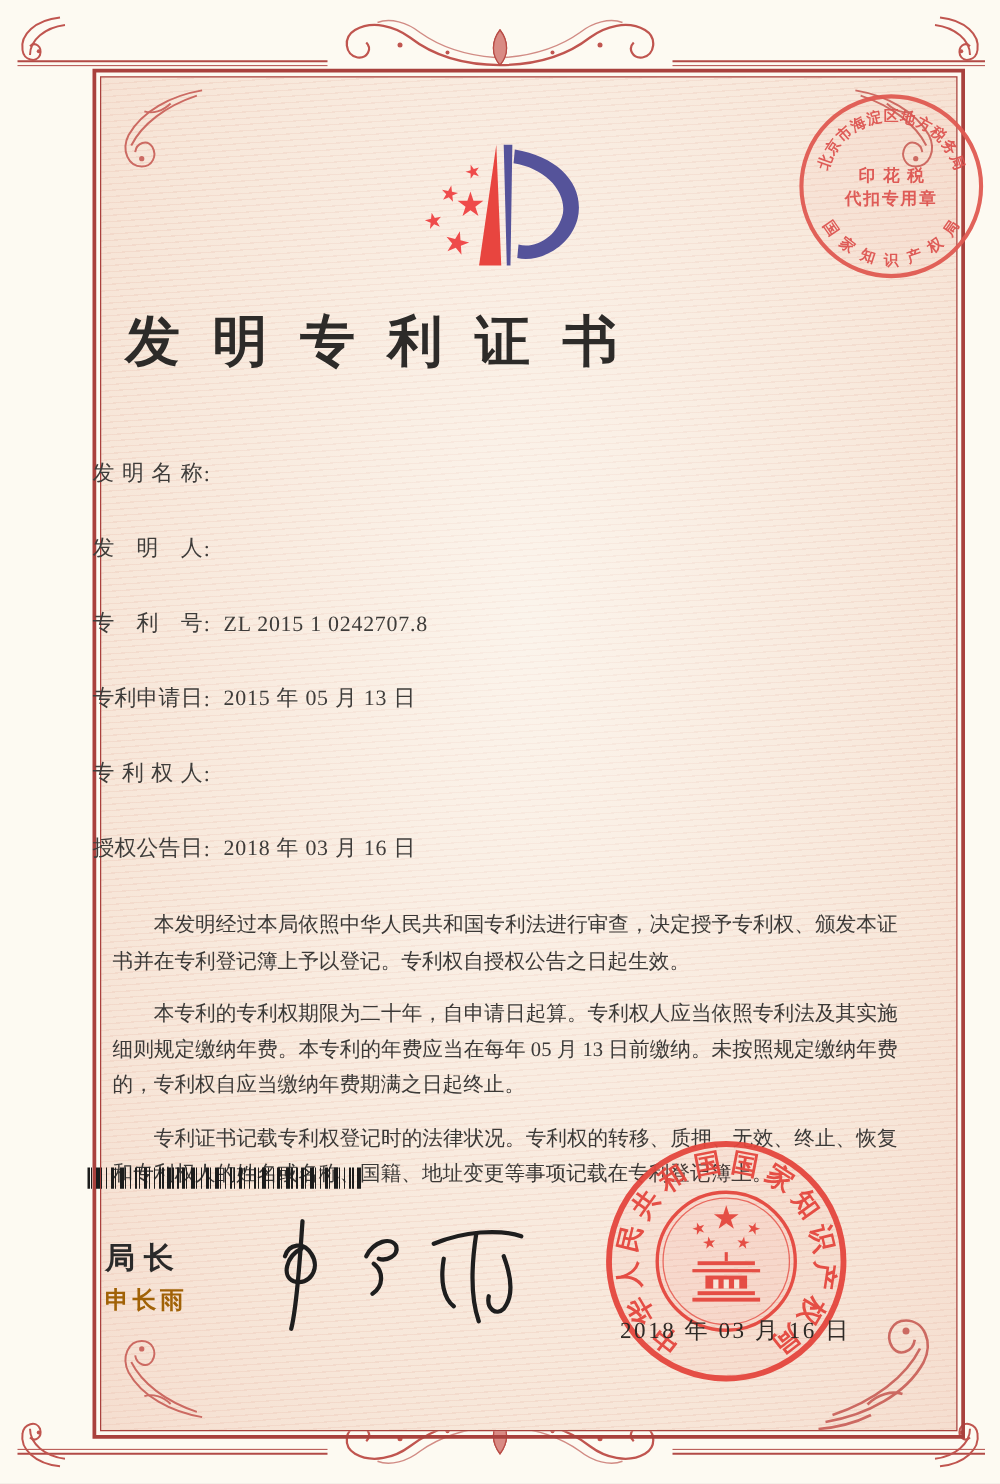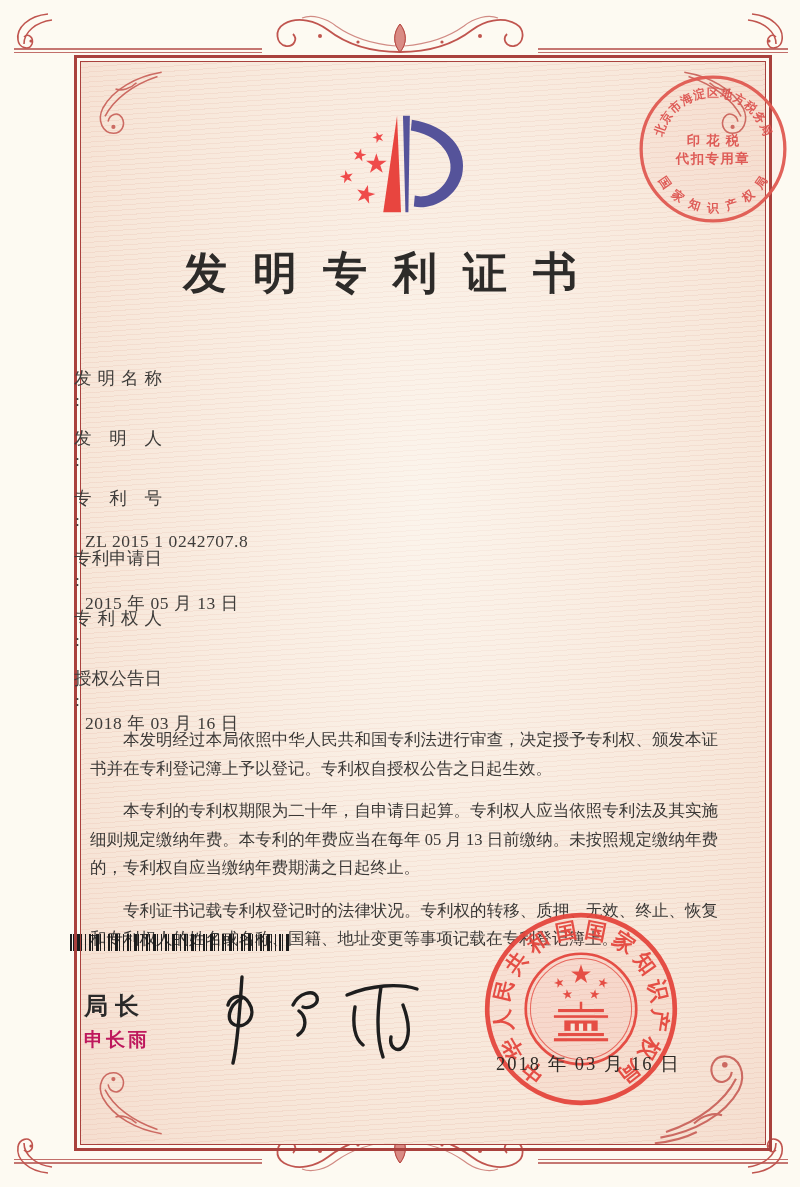--- a/index.html
+++ b/index.html
@@ -22,26 +22,26 @@
       radial-gradient(ellipse at 50% 40%, rgba(255,253,248,0.55) 0%, rgba(248,222,206,0.2) 70%, rgba(242,205,188,0.4) 100%),
       repeating-linear-gradient(176deg, rgba(213,138,118,0.16) 0px, rgba(213,138,118,0.16) 1px, rgba(255,255,255,0) 1px, rgba(255,255,255,0) 5px),
       #f7e9dc;
   }
   .inner-flourish{pointer-events:none;opacity:.85;}
   
   .cert-no{
     left:103px;top:120px;font-size:17px;letter-spacing:3px;color:#4c4a48;
   }
   .title{
-    left:74px;top:244px;width:612px;text-align:center;
+    left:74px;top:244px;width:612px;
     font-size:44px;font-weight:600;color:#2d2b29;letter-spacing:26px;text-indent:26px;
   }
   .field-row{
-    left:74px;width:660px;display:flex;align-items:flex-start;
-    font-size:17.5px;color:#3e3c3a;flex-direction:column;
+    left:74px;width:660px;display:flex;align-items:flex-end;
+    font-size:17.5px;color:#3e3c3a;
   }
   .field-label{
     display:inline-block;width:88px;text-align:justify;text-align-last:justify;
     -moz-text-align-last:justify;
   }
   .field-colon{margin-left:1px;}
   .field-value{margin-left:11px;letter-spacing:0.6px;}
   .paragraphs{
     left:76px;top:712px;width:656px;font-size:16.5px;line-height:1.73;
     color:#3b3937;text-align:justify;
@@ -55,21 +55,21 @@
       #1c1c1c 7px 10px, transparent 10px 11px,
       #1c1c1c 11px 12px, transparent 12px 15px,
       #1c1c1c 15px 16px, transparent 16px 19px);
   }
   .director-label{
     left:84px;top:990px;font-family:"Liberation Sans","DejaVu Sans",sans-serif;
     font-size:24px;font-weight:600;color:#2a2a2a;letter-spacing:7px;
   }
   .director-name{
     left:84px;top:1027px;font-family:"Liberation Sans","DejaVu Sans",sans-serif;
-    font-size:19px;font-weight:600;color:#be185d;letter-spacing:3px;
+    font-size:19px;font-weight:600;color:#a16207;letter-spacing:3px;
   }
   .signature{left:195px;top:965px;width:262px;height:110px;}
   .seal{left:482px;top:910px;width:198px;height:198px;opacity:.94;}
   .seal-date{
     left:496px;top:1051px;font-size:18.5px;color:#2e2a26;letter-spacing:2px;z-index:6;
   }
   .tax-stamp{left:636px;top:72px;width:154px;height:154px;opacity:.95;}
   
   text{font-family:"Liberation Serif","DejaVu Serif",serif;}
   .seal-ch{font-size:20.5px;font-weight:700;fill:#e4453c;}

